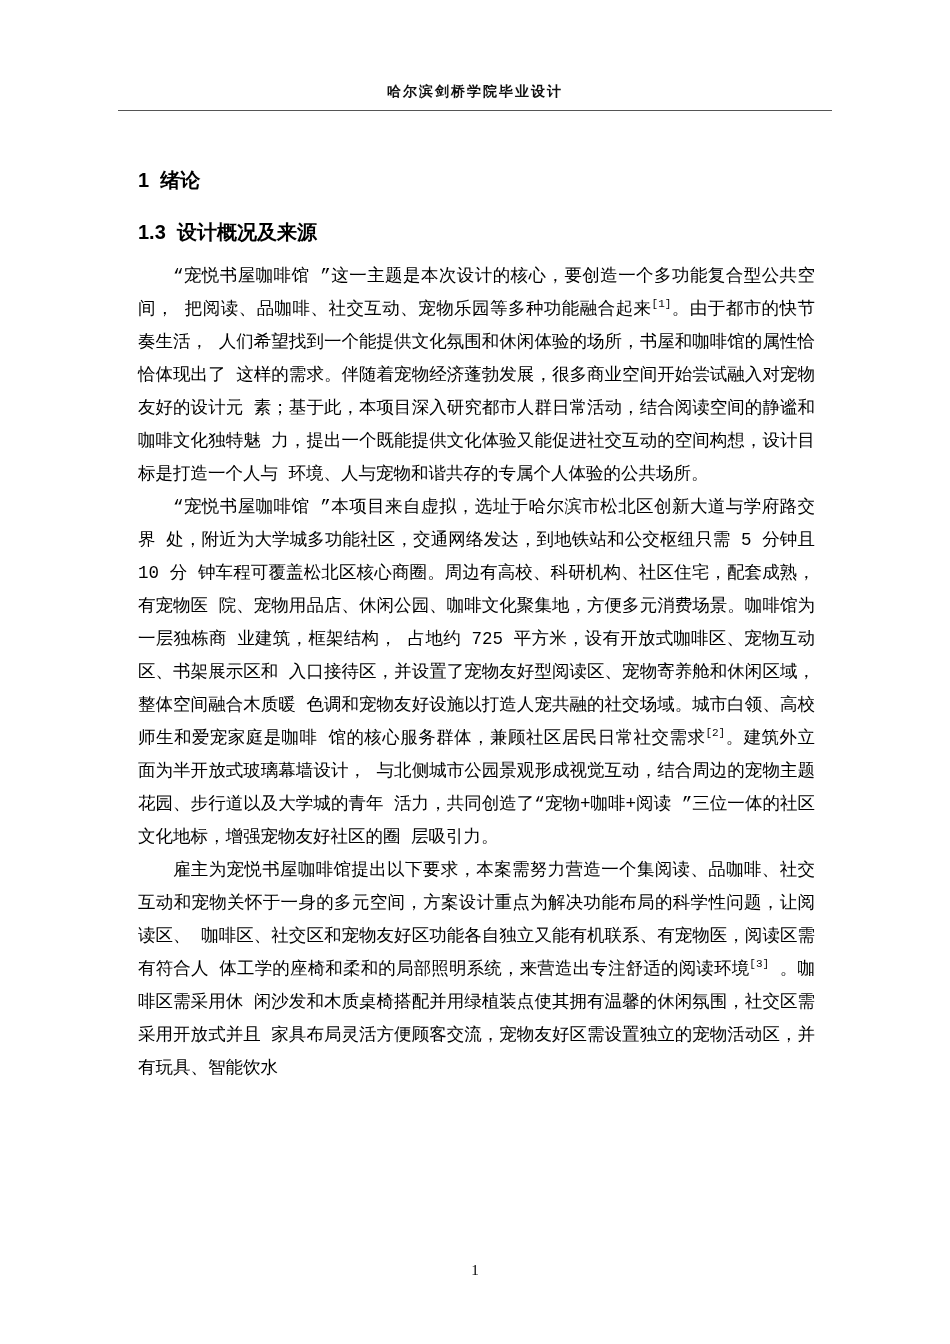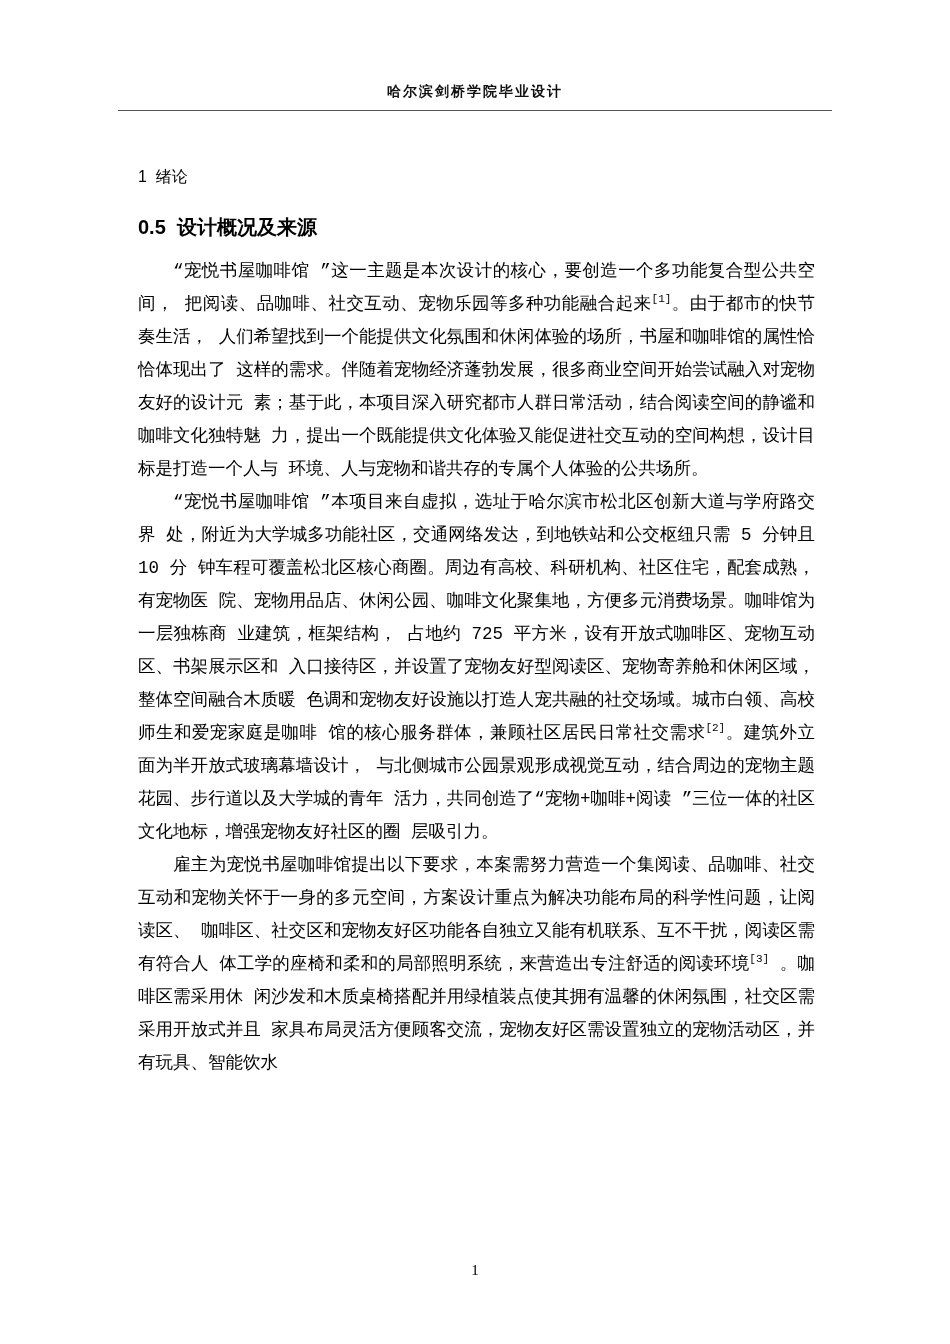--- a/index.html
+++ b/index.html
@@ -34,22 +34,22 @@
     height: 0;
   }
   .doc-main {
     position: absolute;
     top: 150px;
     left: 115px;
     right: 112px;
   }
   h1.chapter {
     font-family: "Liberation Sans", "DejaVu Sans", sans-serif;
-    font-size: 16px;
-    font-weight: 400;
+    font-size: 20px;
+    font-weight: 700;
     line-height: 1.3;
     white-space: pre-wrap;
     margin: 0 0 26px 0;
   }
   h2.section {
     font-family: "Liberation Sans", "DejaVu Sans", sans-serif;
     font-size: 20px;
     font-weight: 700;
     line-height: 1.3;
     white-space: pre-wrap;
@@ -89,28 +89,28 @@
 
   <header class="doc-header">
     <div class="doc-header-text">哈尔滨剑桥学院毕业设计</div>
     <hr class="doc-header-rule">
   </header>
 
   <main class="doc-main">
 
     <h1 class="chapter">1  绪论</h1>
 
-    <h2 class="section">0.5  设计概况及来源</h2>
+    <h2 class="section">1.3  设计概况及来源</h2>
 
     <p class="body-para"><span>“宠悦书屋咖啡馆 ”这一主题是本次设计的核心，要创造一个多功能复合型公共空间， 把阅读、品咖啡、社交互动、宠物乐园等多种功能融合起来</span><sup class="cite">[1]</sup><span>。由于都市的快节奏生活， 人们希望找到一个能提供文化氛围和休闲体验的场所，书屋和咖啡馆的属性恰恰体现出了 这样的需求。伴随着宠物经济蓬勃发展，很多商业空间开始尝试融入对宠物友好的设计元 素；基于此，本项目深入研究都市人群日常活动，结合阅读空间的静谧和咖啡文化独特魅 力，提出一个既能提供文化体验又能促进社交互动的空间构想，设计目标是打造一个人与 环境、人与宠物和谐共存的专属个人体验的公共场所。</span></p>
 
     <p class="body-para"><span>“宠悦书屋咖啡馆 ”本项目来自虚拟，选址于哈尔滨市松北区创新大道与学府路交界 处，附近为大学城多功能社区，交通网络发达，到地铁站和公交枢纽只需 5 分钟且 10 分 钟车程可覆盖松北区核心商圈。周边有高校、科研机构、社区住宅，配套成熟，有宠物医 院、宠物用品店、休闲公园、咖啡文化聚集地，方便多元消费场景。咖啡馆为一层独栋商 业建筑，框架结构， 占地约 725 平方米，设有开放式咖啡区、宠物互动区、书架展示区和 入口接待区，并设置了宠物友好型阅读区、宠物寄养舱和休闲区域，整体空间融合木质暖 色调和宠物友好设施以打造人宠共融的社交场域。城市白领、高校师生和爱宠家庭是咖啡 馆的核心服务群体，兼顾社区居民日常社交需求</span><sup class="cite">[2]</sup><span>。建筑外立面为半开放式玻璃幕墙设计， 与北侧城市公园景观形成视觉互动，结合周边的宠物主题花园、步行道以及大学城的青年 活力，共同创造了“宠物+咖啡+阅读 ”三位一体的社区文化地标，增强宠物友好社区的圈 层吸引力。</span></p>
 
 
-    <p class="body-para"><span>雇主为宠悦书屋咖啡馆提出以下要求，本案需努力营造一个集阅读、品咖啡、社交互动和宠物关怀于一身的多元空间，方案设计重点为解决功能布局的科学性问题，让阅读区、 咖啡区、社交区和宠物友好区功能各自独立又能有机联系、互不干扰，阅读区需有符合人 体工学的座椅和柔和的局部照明系统，来营造出专注舒适的阅读环境</span><sup class="cite">[3]</sup><span> 。咖啡区需采用休 闲沙发和木质桌椅搭配并用绿植装点使其拥有温馨的休闲氛围，社交区需采用开放式并且 家具布局灵活方便顾客交流，宠物友好区需设置独立的宠物活动区，并有玩具、智能饮水</span></p>
+    <p class="body-para"><span>雇主为宠悦书屋咖啡馆提出以下要求，本案需努力营造一个集阅读、品咖啡、社交互动和宠物关怀于一身的多元空间，方案设计重点为解决功能布局的科学性问题，让阅读区、 咖啡区、社交区和宠物友好区功能各自独立又能有机联系、有宠物医，阅读区需有符合人 体工学的座椅和柔和的局部照明系统，来营造出专注舒适的阅读环境</span><sup class="cite">[3]</sup><span> 。咖啡区需采用休 闲沙发和木质桌椅搭配并用绿植装点使其拥有温馨的休闲氛围，社交区需采用开放式并且 家具布局灵活方便顾客交流，宠物友好区需设置独立的宠物活动区，并有玩具、智能饮水</span></p>
 
   </main>
 
   <footer class="doc-footer">
     <div class="page-number">1</div>
   </footer>
 
 </div>
 
 </body></html>

